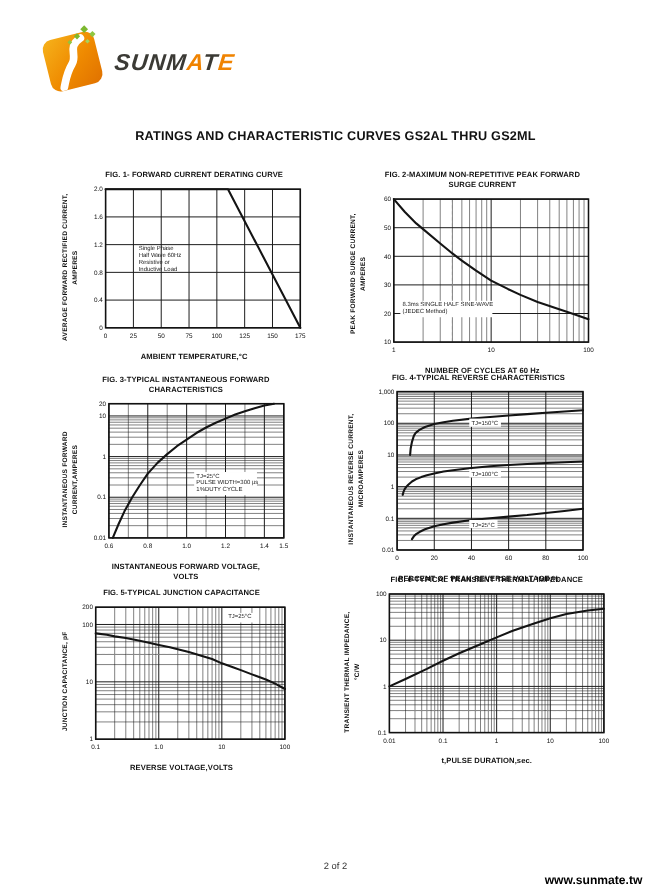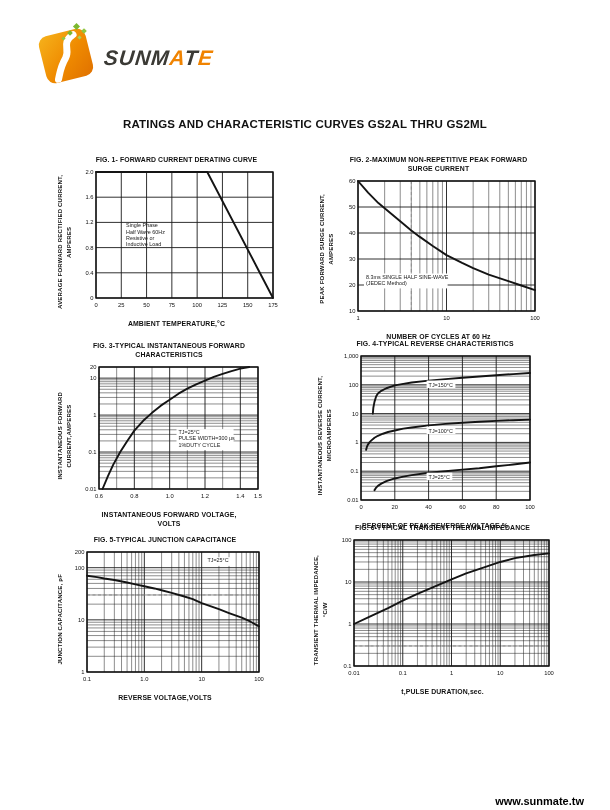--- a/index.html
+++ b/index.html
@@ -510,15 +510,16 @@
             <text x="21.5" y="6" font-size="5.8" text-anchor="end" fill="#111">100</text>
             <path d="M24.00 88.00 L38.68 81.22 L58.07 72.03 L72.75 64.64 L87.43 57.93 L106.82 49.62 L121.50 43.45 L136.18 37.43 L155.57 30.81 L170.25 25.96 L184.93 22.14 L204.32 18.97 L219.00 17.39" fill="none" stroke="#141414" stroke-width="1.9" stroke-linejoin="round" stroke-linecap="round"></path>
           </svg></div>
       <div class="xlab">
         <div>t,PULSE DURATION,sec.</div>
           <div></div>
       </div>
     </div>
   </div>
 
+  <div class="page-num">2 of 2</div>
   <div class="website">www.sunmate.tw</div>
 
 </div>
 
 </body></html>

